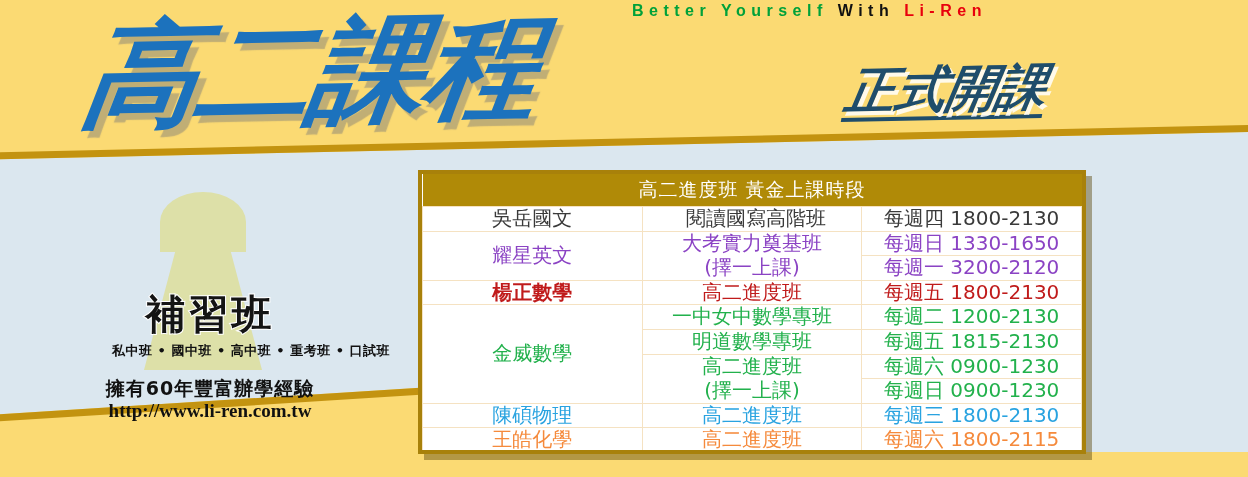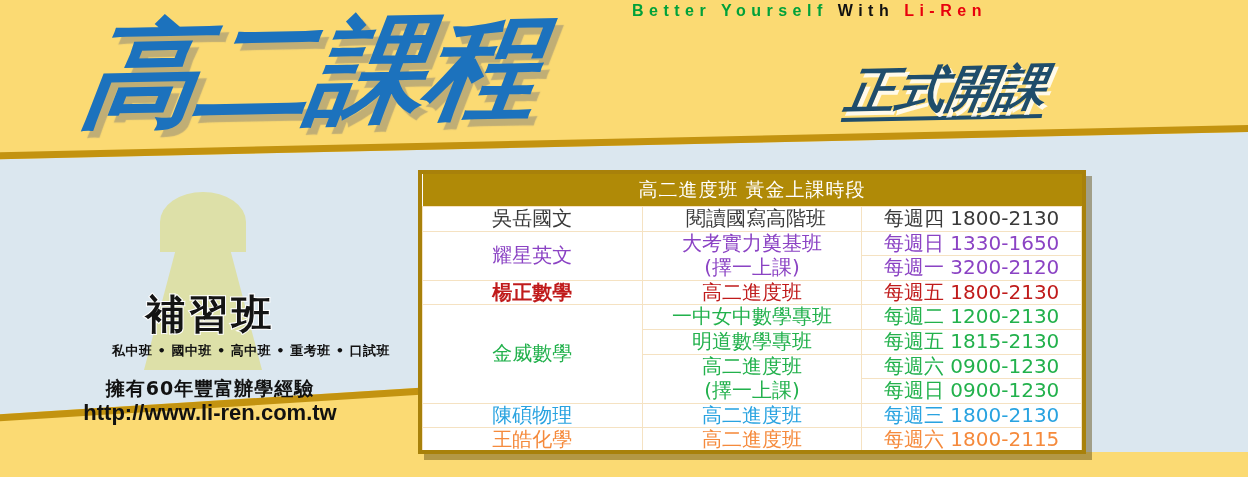--- a/index.html
+++ b/index.html
@@ -117,23 +117,23 @@
   }
   .logo-exp{
     position:absolute;left:22px;top:180px;width:360px;
     text-align:center;
     font-size:19px;font-weight:bold;color:#111;
     letter-spacing:1px;white-space:nowrap;
   }
   .logo-url{
     position:absolute;left:22px;top:204px;width:360px;
     text-align:center;
-    font-size:22px;font-weight:bold;color:#111;
+    font-size:19px;font-weight:bold;color:#111;
     letter-spacing:0px;white-space:nowrap;
-    font-family:Liberation Sans, sans-serif;
+    font-family:Liberation Serif, serif;
   }
 
   
   .table-shadow{
     position:absolute;left:424px;top:176px;width:668px;height:284px;
     background:rgba(90,70,10,.45);
     z-index:7;
   }
   .table-box{
     position:absolute;left:418px;top:170px;width:668px;height:284px;

